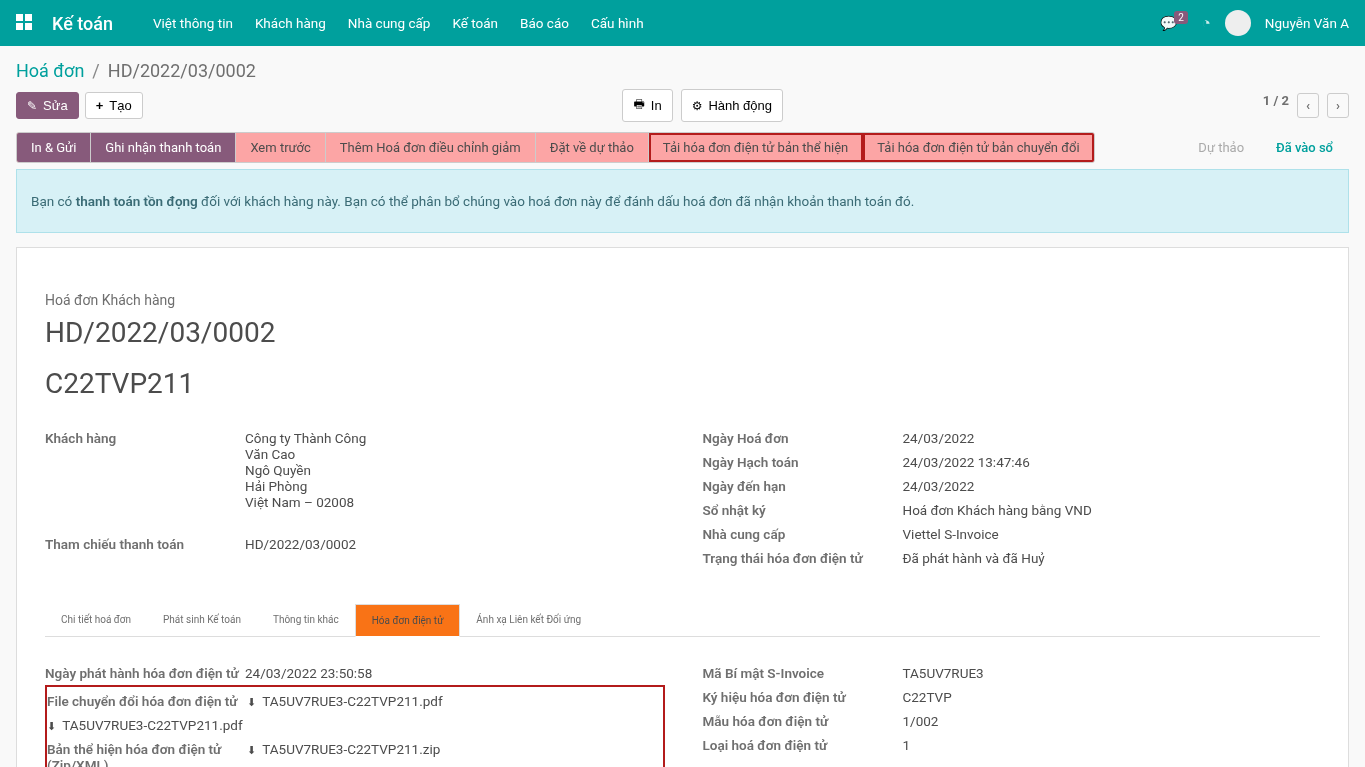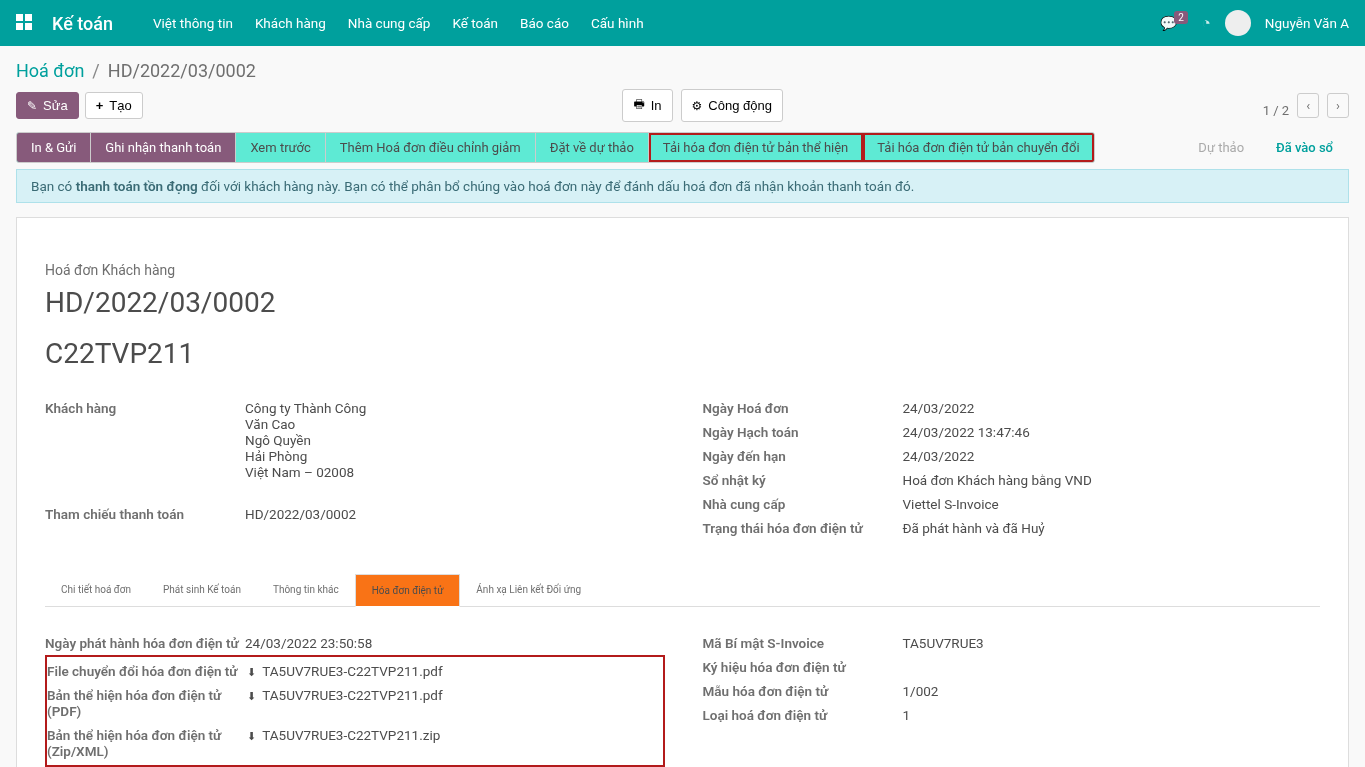--- a/index.html
+++ b/index.html
@@ -16,33 +16,33 @@
   .clock-icon { opacity: .8; cursor: pointer; }
   .avatar { width: 26px; height: 26px; border-radius: 50%; background: #eee; display: inline-block; }
   .user-name { font-size: 13.5px; }
   .crumb-row { display: flex; align-items: center; padding: 14px 16px 8px; color: #6f6f6f; font-size: 18px; }
   .crumb-row a { color: #00a09d; text-decoration: none; }
   .crumb-row .sep { margin: 0 8px; color: #888; }
   .ctrlbar { display: flex; align-items: center; padding: 0 16px 10px; gap: 6px; }
   .btn { border: 1px solid #ccc; background: #fff; padding: 5px 10px; border-radius: 3px; font-size: 13px; cursor: pointer; display: inline-flex; align-items: center; gap: 6px; }
   .btn.purple  { background: #875a7b; color: #fff; border-color: #875a7b; }
   .ctrlbar .center { flex: 1; display: flex; justify-content: center; gap: 8px; }
-  .pager { display: flex; align-items: flex-end; gap: 8px; color: #6f6f6f; }
+  .pager { display: flex; align-items: flex-start; gap: 8px; color: #6f6f6f; font-weight: bold; }
   .pager .nav { border: 1px solid #ccc; padding: 4px 8px; border-radius: 3px; cursor: pointer; }
-  .statusflow { display: flex; border: 1px solid #ccc; border-radius: 3px; background: #5eead4; overflow: hidden; }
+  .statusflow { display: flex; border: 1px solid #ccc; border-radius: 3px; background: #fca5a5; overflow: hidden; }
   .statusflow .step { padding: 7px 14px; border-right: 1px solid #ccc; font-size: 13px; cursor: pointer; white-space: nowrap; }
   .statusflow .step:last-child { border-right: none; }
   .statusflow .step.purple { background: #875a7b; color: #fff; }
   .statusflow .step.hl { outline: 2px solid #b31b1b; outline-offset: -2px; }
   .status-right { margin-left: auto; display: flex; align-items: center; }
   .arrow-step { padding: 7px 16px; font-size: 13px; position: relative; }
   .arrow-step.muted { color: #aaa; }
   .arrow-step.active { color: #00a09d; font-weight: 500; }
   .flowwrap { display: flex; align-items: stretch; padding: 0 16px 0; }
-  .notice { margin: 6px 16px 0; background: #d7f1f6; border: 1px solid #aee1ea; padding: 8px 14px; color: #3a6b75; font-size: 13.5px; }
+  .notice { margin: 6px 16px 0; background: #d7f1f6; border: 1px solid #aee1ea; padding: 23px 14px; color: #3a6b75; font-size: 13.5px; }
   .notice b { font-weight: 600; }
   .sheet { margin: 14px 16px 20px; background: #fff; border: 1px solid #ddd; padding: 28px 28px 30px; }
   .subtitle { color: #6f6f6f; font-size: 14px; margin-bottom: 8px; margin-top: 16px; }
   .h1 { font-size: 28px; color: #4c4c4c; margin-bottom: 18px; }
   .h2 { font-size: 28px; color: #4c4c4c; margin-bottom: 26px; }
   .cols { display: grid; grid-template-columns: 1fr 1fr; gap: 40px; }
   .field-row { display: grid; grid-template-columns: 200px 1fr; padding: 4px 0; font-size: 13.5px; }
   .field-row .lbl { color: #6f6f6f; font-weight: 600; }
   .field-row .val { color: #4c4c4c; }
   .field-row .val.top { align-self: start; }
@@ -105,21 +105,21 @@
     <span class="plus-icon"></span>
     <span>Tạo</span>
   </button>
   <div class="center">
     <button class="btn">
       <span class="print-icon"></span>
       <span>In</span>
     </button>
     <button class="btn">
       <span class="gear-icon"></span>
-      <span>Công động</span>
+      <span>Hành động</span>
     </button>
   </div>
   <div class="pager">
     <span>1 / 2</span>
     <span class="nav">‹</span>
     <span class="nav">›</span>
   </div>
 </div>
 
 <div class="flowwrap">
@@ -211,21 +211,20 @@
       </div>
       <div class="hl-box-left">
         <div class="field-row">
           <div class="lbl">File chuyển đổi hóa đơn điện tử</div>
           <div class="val"><span class="dl-link">
                 <span class="dl-icon"></span>
                 <span>TA5UV7RUE3-C22TVP211.pdf</span>
               </span></div>
         </div>
         <div class="field-row">
-          <div class="lbl">Bản thể hiện hóa đơn điện tử (PDF)</div>
           <div class="val"><span class="dl-link">
                 <span class="dl-icon"></span>
                 <span>TA5UV7RUE3-C22TVP211.pdf</span>
               </span></div>
         </div>
         <div class="field-row">
           <div class="lbl">Bản thể hiện hóa đơn điện tử (Zip/XML)</div>
           <div class="val"><span class="dl-link">
                 <span class="dl-icon"></span>
                 <span>TA5UV7RUE3-C22TVP211.zip</span>
@@ -239,20 +238,21 @@
 
     </div>
 
     <div>
       <div class="field-row">
           <div class="lbl">Mã Bí mật S-Invoice</div>
           <div class="val">TA5UV7RUE3</div>
         </div>
       <div class="field-row">
           <div class="lbl">Ký hiệu hóa đơn điện tử</div>
+          <div class="val">C22TVP</div>
         </div>
       <div class="field-row">
           <div class="lbl">Mẫu hóa đơn điện tử</div>
           <div class="val">1/002</div>
         </div>
       <div class="field-row">
           <div class="lbl">Loại hoá đơn điện tử</div>
           <div class="val">1</div>
         </div>
     </div>

